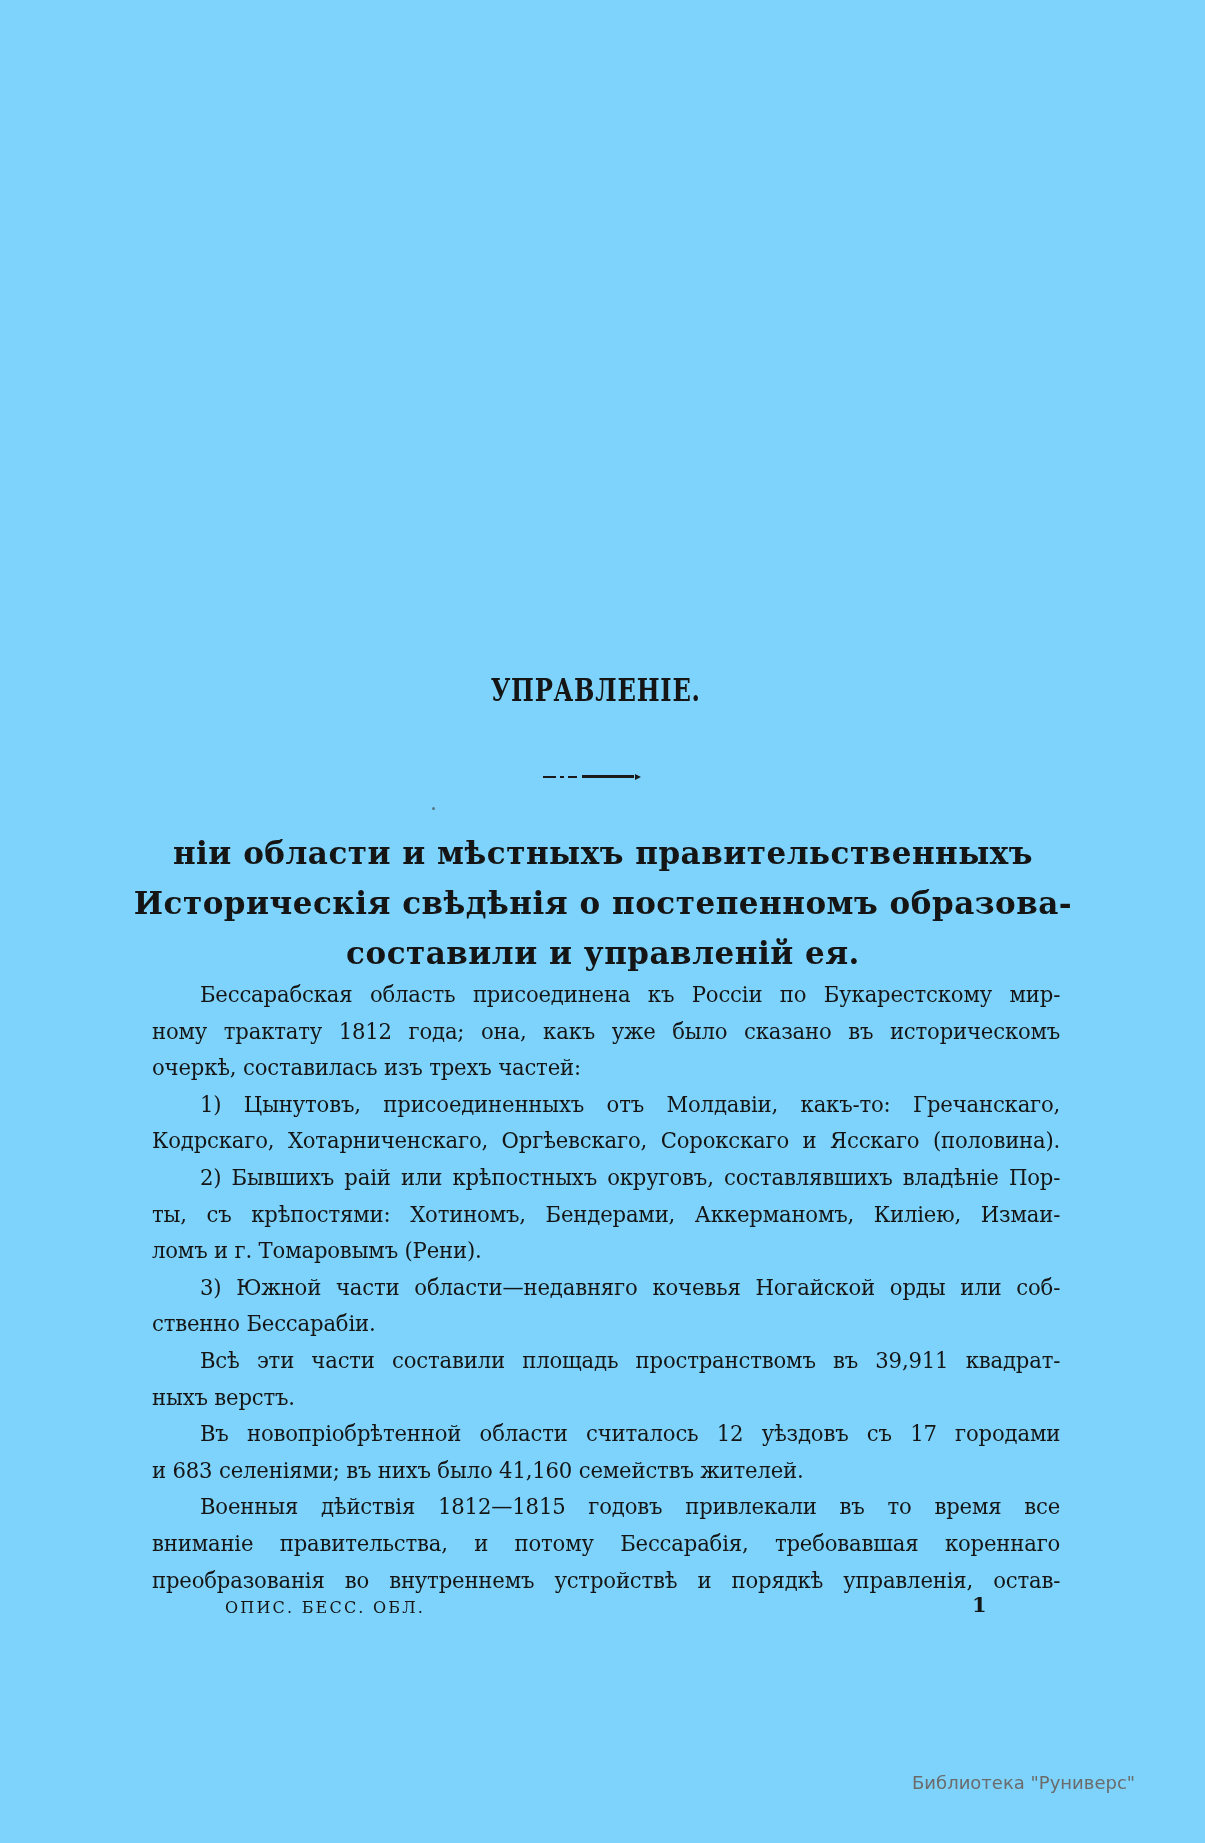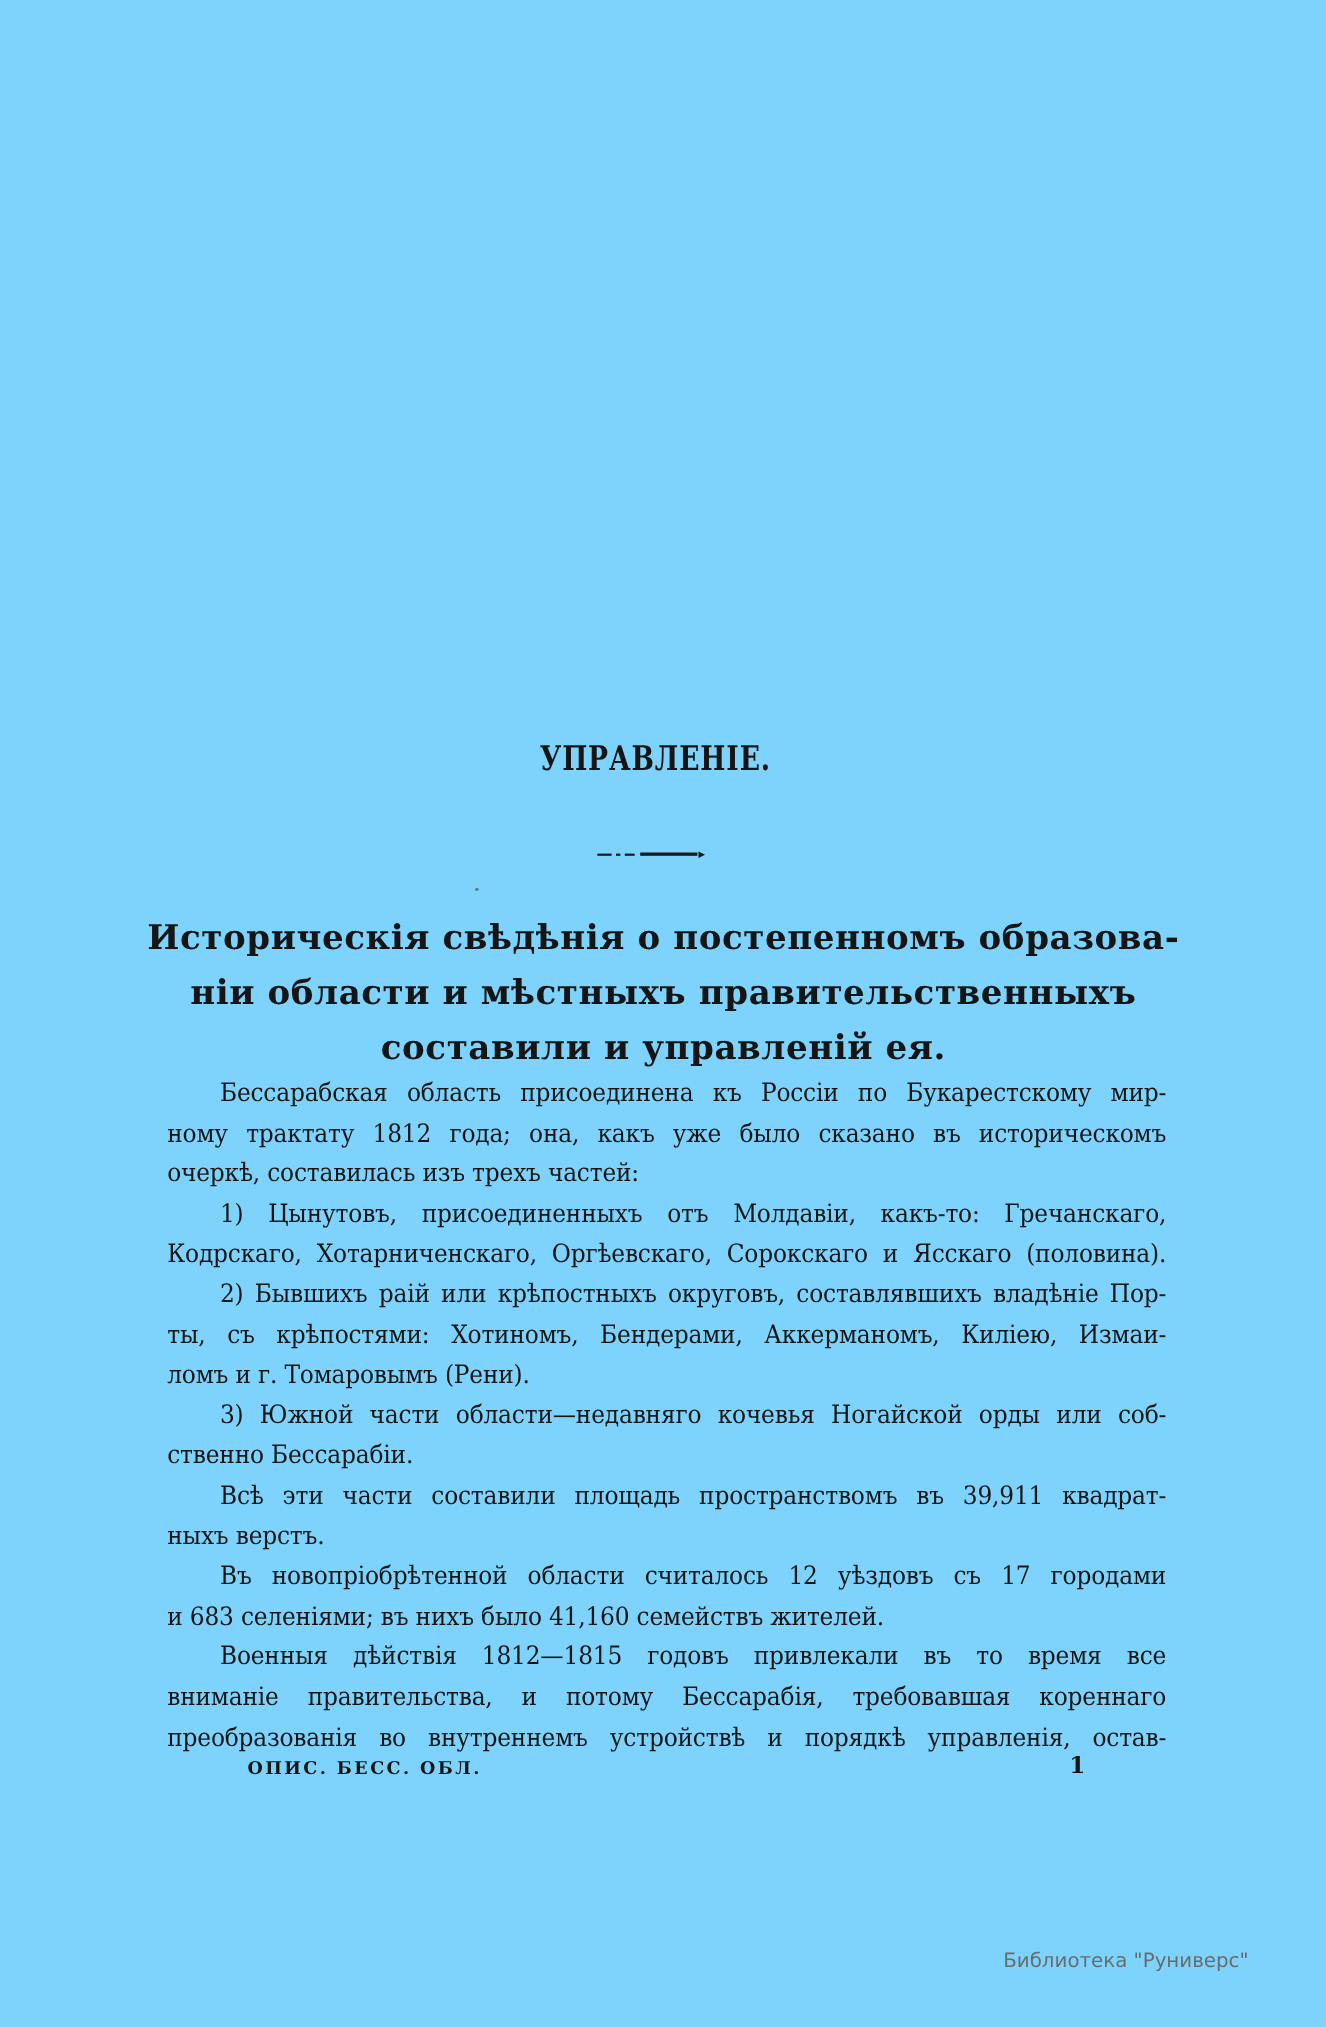--- a/index.html
+++ b/index.html
@@ -52,21 +52,21 @@
     transform:scaleX(0.922); transform-origin:left top;
   }
   .bline { white-space:normal; }
   .jf { text-align:justify; text-align-last:justify; }
   .pe { text-align:left; }
   .indent { text-indent:52px; }
 
   
   .footer-sig {
     position:absolute; top:1598px; left:225px;
-    font-size:16px; letter-spacing:2.2px;font-weight:bold;
+    font-size:16px; letter-spacing:2.2px;
   }
   .page-num {
     position:absolute; top:1592px; left:972px;
     font-size:21px; font-weight:bold;
   }
 
   
   .watermark {
     position:absolute; top:1772px; left:912px;
     font-family:"DejaVu Sans", sans-serif;
@@ -86,22 +86,22 @@
 
   <div class="title-wrap">
     <span class="title-text">УПРАВЛЕНІЕ.</span>
   </div>
 
   <div class="divider">
     <span class="d1"></span><span class="d2"></span><span class="d3"></span><span class="d4"></span><span class="d5"></span>
   </div>
 
   <div class="heading">
+    <div>ніи области и мѣстныхъ правительственныхъ</div>
     <div>Историческія свѣдѣнія о постепенномъ образова-</div>
-    <div>ніи области и мѣстныхъ правительственныхъ</div>
     <div>составили и управленій ея.</div>
   </div>
 
   <div class="body-text">
     <div class="bline jf indent">Бессарабская область присоединена къ Россіи по Букарестскому мир-</div>
     <div class="bline jf">ному трактату 1812 года; она, какъ уже было сказано въ историческомъ</div>
     <div class="bline pe">очеркѣ, составилась изъ трехъ частей:</div>
     <div class="bline jf indent">1) Цынутовъ, присоединенныхъ отъ Молдавіи, какъ-то: Гречанскаго,</div>
     <div class="bline jf">Кодрскаго, Хотарниченскаго, Оргѣевскаго, Сорокскаго и Ясскаго (половина).</div>
     <div class="bline jf indent">2) Бывшихъ раій или крѣпостныхъ округовъ, составлявшихъ владѣніе Пор-</div>

